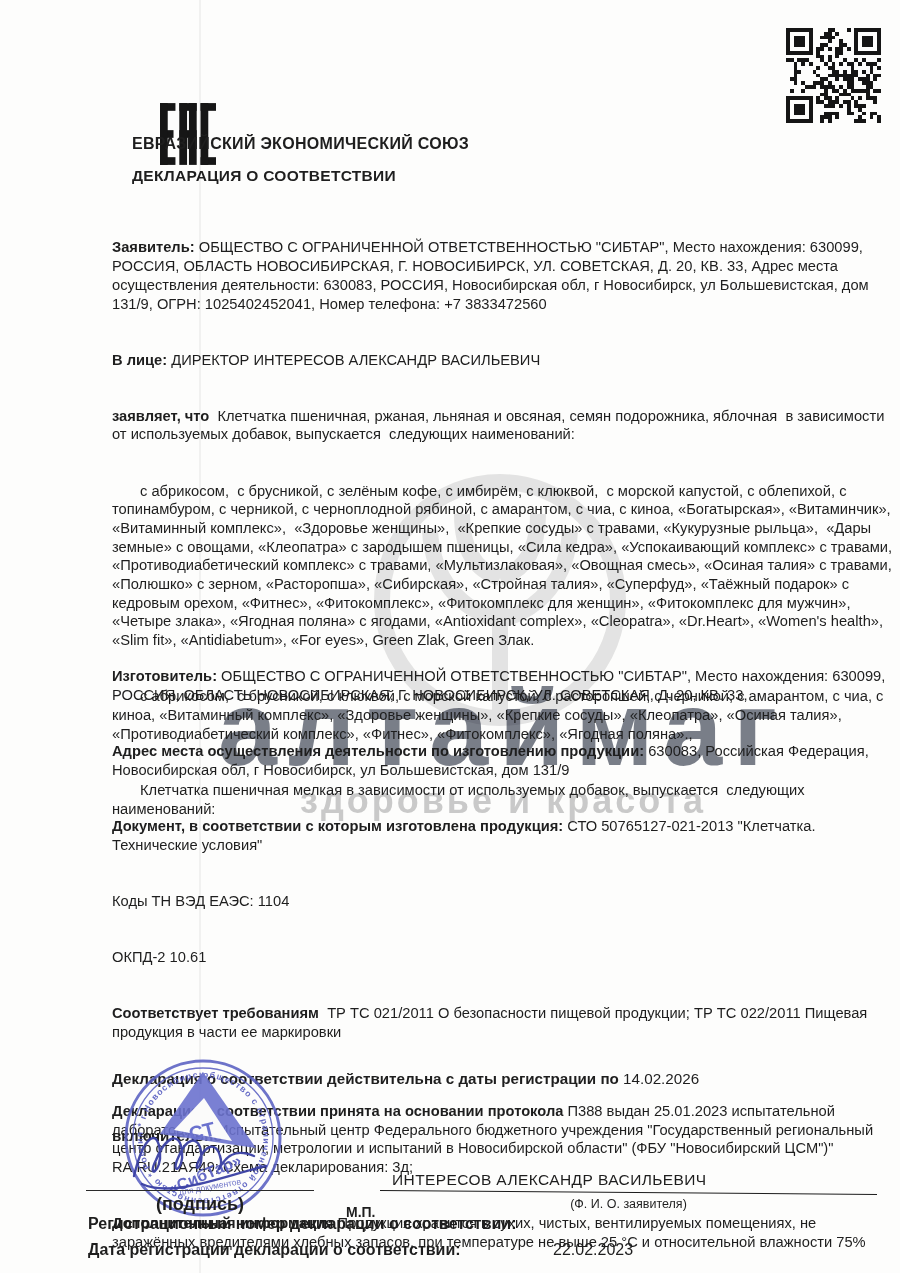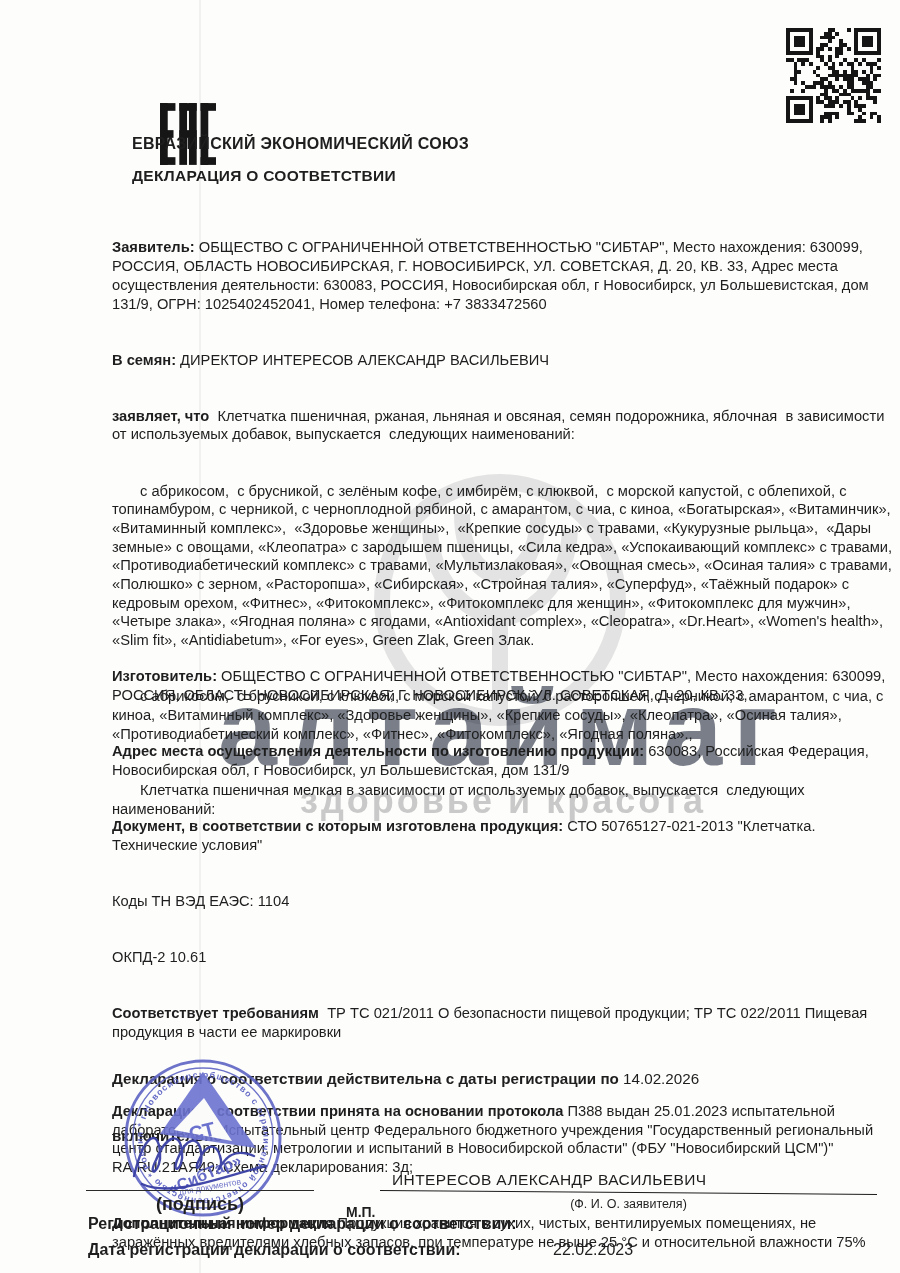--- a/index.html
+++ b/index.html
@@ -88,21 +88,21 @@
     <div class="t1">ЕВРАЗИЙСКИЙ ЭКОНОМИЧЕСКИЙ СОЮЗ</div>
     <div class="t2">ДЕКЛАРАЦИЯ О СООТВЕТСТВИИ</div>
   </div>
 
   <svg class="qr" viewBox="0 0 25 25" shape-rendering="crispEdges">
     <path id="qrp" fill="#151515" fill-rule="evenodd" d="M11 0h1v1h-1zM12 0h1v1h-1zM16 0h1v1h-1zM10 1h1v1h-1zM11 1h1v1h-1zM13 1h1v1h-1zM9 2h1v1h-1zM10 2h1v1h-1zM11 2h1v1h-1zM12 2h1v1h-1zM11 3h1v1h-1zM14 3h1v1h-1zM9 4h1v1h-1zM10 4h1v1h-1zM14 4h1v1h-1zM15 4h1v1h-1zM8 5h1v1h-1zM9 5h1v1h-1zM11 5h1v1h-1zM13 5h1v1h-1zM14 5h1v1h-1zM16 5h1v1h-1zM8 6h1v1h-1zM13 6h1v1h-1zM14 6h1v1h-1zM8 7h1v1h-1zM9 7h1v1h-1zM11 7h1v1h-1zM13 7h1v1h-1zM0 8h1v1h-1zM1 8h1v1h-1zM3 8h1v1h-1zM4 8h1v1h-1zM5 8h1v1h-1zM9 8h1v1h-1zM11 8h1v1h-1zM15 8h1v1h-1zM18 8h1v1h-1zM20 8h1v1h-1zM24 8h1v1h-1zM2 9h1v1h-1zM4 9h1v1h-1zM6 9h1v1h-1zM10 9h1v1h-1zM12 9h1v1h-1zM14 9h1v1h-1zM16 9h1v1h-1zM17 9h1v1h-1zM19 9h1v1h-1zM21 9h1v1h-1zM22 9h1v1h-1zM23 9h1v1h-1zM2 10h1v1h-1zM8 10h1v1h-1zM11 10h1v1h-1zM12 10h1v1h-1zM17 10h1v1h-1zM22 10h1v1h-1zM24 10h1v1h-1zM2 11h1v1h-1zM3 11h1v1h-1zM7 11h1v1h-1zM12 11h1v1h-1zM13 11h1v1h-1zM15 11h1v1h-1zM17 11h1v1h-1zM18 11h1v1h-1zM20 11h1v1h-1zM22 11h1v1h-1zM2 12h1v1h-1zM8 12h1v1h-1zM11 12h1v1h-1zM12 12h1v1h-1zM13 12h1v1h-1zM14 12h1v1h-1zM15 12h1v1h-1zM16 12h1v1h-1zM17 12h1v1h-1zM18 12h1v1h-1zM21 12h1v1h-1zM23 12h1v1h-1zM24 12h1v1h-1zM1 13h1v1h-1zM2 13h1v1h-1zM9 13h1v1h-1zM10 13h1v1h-1zM13 13h1v1h-1zM15 13h1v1h-1zM16 13h1v1h-1zM17 13h1v1h-1zM19 13h1v1h-1zM20 13h1v1h-1zM21 13h1v1h-1zM23 13h1v1h-1zM2 14h1v1h-1zM4 14h1v1h-1zM7 14h1v1h-1zM8 14h1v1h-1zM9 14h1v1h-1zM11 14h1v1h-1zM16 14h1v1h-1zM17 14h1v1h-1zM20 14h1v1h-1zM21 14h1v1h-1zM22 14h1v1h-1zM5 15h1v1h-1zM6 15h1v1h-1zM7 15h1v1h-1zM9 15h1v1h-1zM10 15h1v1h-1zM11 15h1v1h-1zM12 15h1v1h-1zM14 15h1v1h-1zM16 15h1v1h-1zM17 15h1v1h-1zM21 15h1v1h-1zM22 15h1v1h-1zM1 16h1v1h-1zM4 16h1v1h-1zM10 16h1v1h-1zM12 16h1v1h-1zM13 16h1v1h-1zM15 16h1v1h-1zM17 16h1v1h-1zM18 16h1v1h-1zM19 16h1v1h-1zM20 16h1v1h-1zM21 16h1v1h-1zM23 16h1v1h-1zM24 16h1v1h-1zM9 17h1v1h-1zM10 17h1v1h-1zM14 17h1v1h-1zM15 17h1v1h-1zM16 17h1v1h-1zM21 17h1v1h-1zM8 18h1v1h-1zM10 18h1v1h-1zM11 18h1v1h-1zM13 18h1v1h-1zM17 18h1v1h-1zM19 18h1v1h-1zM21 18h1v1h-1zM22 18h1v1h-1zM23 18h1v1h-1zM8 19h1v1h-1zM9 19h1v1h-1zM11 19h1v1h-1zM12 19h1v1h-1zM13 19h1v1h-1zM15 19h1v1h-1zM16 19h1v1h-1zM18 19h1v1h-1zM23 19h1v1h-1zM10 20h1v1h-1zM11 20h1v1h-1zM12 20h1v1h-1zM14 20h1v1h-1zM16 20h1v1h-1zM18 20h1v1h-1zM19 20h1v1h-1zM20 20h1v1h-1zM16 21h1v1h-1zM19 21h1v1h-1zM10 22h1v1h-1zM11 22h1v1h-1zM12 22h1v1h-1zM13 22h1v1h-1zM16 22h1v1h-1zM17 22h1v1h-1zM20 22h1v1h-1zM22 22h1v1h-1zM23 22h1v1h-1zM9 23h1v1h-1zM10 23h1v1h-1zM11 23h1v1h-1zM13 23h1v1h-1zM19 23h1v1h-1zM22 23h1v1h-1zM24 23h1v1h-1zM9 24h1v1h-1zM11 24h1v1h-1zM18 24h1v1h-1zM19 24h1v1h-1zM20 24h1v1h-1zM24 24h1v1h-1zM0 0h7v7h-7z M1 1h5v5h-5z M2 2h3v3h-3zM18 0h7v7h-7z M19 1h5v5h-5z M20 2h3v3h-3zM0 18h7v7h-7z M1 19h5v5h-5z M2 20h3v3h-3z"></path>
   </svg>
 
   <div class="content top">
     <p><b>Заявитель:</b><span> ОБЩЕСТВО С ОГРАНИЧЕННОЙ ОТВЕТСТВЕННОСТЬЮ "СИБТАР", Место нахождения: 630099, РОССИЯ, ОБЛАСТЬ НОВОСИБИРСКАЯ, Г. НОВОСИБИРСК, УЛ. СОВЕТСКАЯ, Д. 20, КВ. 33, Адрес места осуществления деятельности: 630083, РОССИЯ, Новосибирская обл, г Новосибирск, ул Большевистская, дом 131/9, ОГРН: 1025402452041, Номер телефона: +7 3833472560</span></p>
-    <p><b>В семян:</b><span> ДИРЕКТОР ИНТЕРЕСОВ АЛЕКСАНДР ВАСИЛЬЕВИЧ</span></p>
+    <p><b>В лице:</b><span> ДИРЕКТОР ИНТЕРЕСОВ АЛЕКСАНДР ВАСИЛЬЕВИЧ</span></p>
     <p><b>заявляет, что</b><span>  Клетчатка пшеничная, ржаная, льняная и овсяная, семян подорожника, яблочная  в зависимости от используемых добавок, выпускается  следующих наименований:</span></p>
     <p class="ind">с абрикосом,  с брусникой, с зелёным кофе, с имбирём, с клюквой,  с морской капустой, с облепихой, с топинамбуром, с черникой, с черноплодной рябиной, с амарантом, с чиа, с киноа, «Богатырская», «Витаминчик», «Витаминный комплекс»,  «Здоровье женщины»,  «Крепкие сосуды» с травами, «Кукурузные рыльца»,  «Дары земные» с овощами, «Клеопатра» с зародышем пшеницы, «Сила кедра», «Успокаивающий комплекс» с травами,  «Противодиабетический комплекс» с травами, «Мультизлаковая», «Овощная смесь», «Осиная талия» с травами, «Полюшко» с зерном, «Расторопша», «Сибирская», «Стройная талия», «Суперфуд», «Таёжный подарок» с кедровым орехом, «Фитнес», «Фитокомплекс», «Фитокомплекс для женщин», «Фитокомплекс для мужчин», «Четыре злака», «Ягодная поляна» с ягодами, «Antioxidant complex», «Cleopatra», «Dr.Heart», «Women's health», «Slim fit», «Antidiabetum», «For eyes», Green Zlak, Green Злак.</p>
     <p class="ind">с абрикосом,  с брусникой, с клюквой, с морской капустой, с расторопшей, с черникой, с амарантом, с чиа, с киноа, «Витаминный комплекс», «Здоровье женщины», «Крепкие сосуды», «Клеопатра», «Осиная талия», «Противодиабетический комплекс», «Фитнес», «Фитокомплекс», «Ягодная поляна».,</p>
     <p class="ind">Клетчатка пшеничная мелкая в зависимости от используемых добавок, выпускается  следующих наименований:</p>
   </div>
 
   <div class="content mid">
     <p><b>Изготовитель:</b><span> ОБЩЕСТВО С ОГРАНИЧЕННОЙ ОТВЕТСТВЕННОСТЬЮ "СИБТАР", Место нахождения: 630099, РОССИЯ, ОБЛАСТЬ НОВОСИБИРСКАЯ, Г. НОВОСИБИРСК, УЛ. СОВЕТСКАЯ, Д. 20, КВ. 33,</span></p>
     <p><b>Адрес места осуществления деятельности по изготовлению продукции:</b><span> 630083, Российская Федерация, Новосибирская обл, г Новосибирск, ул Большевистская, дом 131/9</span></p>
     <p><b>Документ, в соответствии с которым изготовлена продукция:</b><span> СТО 50765127-021-2013 "Клетчатка. Технические условия"</span></p>

